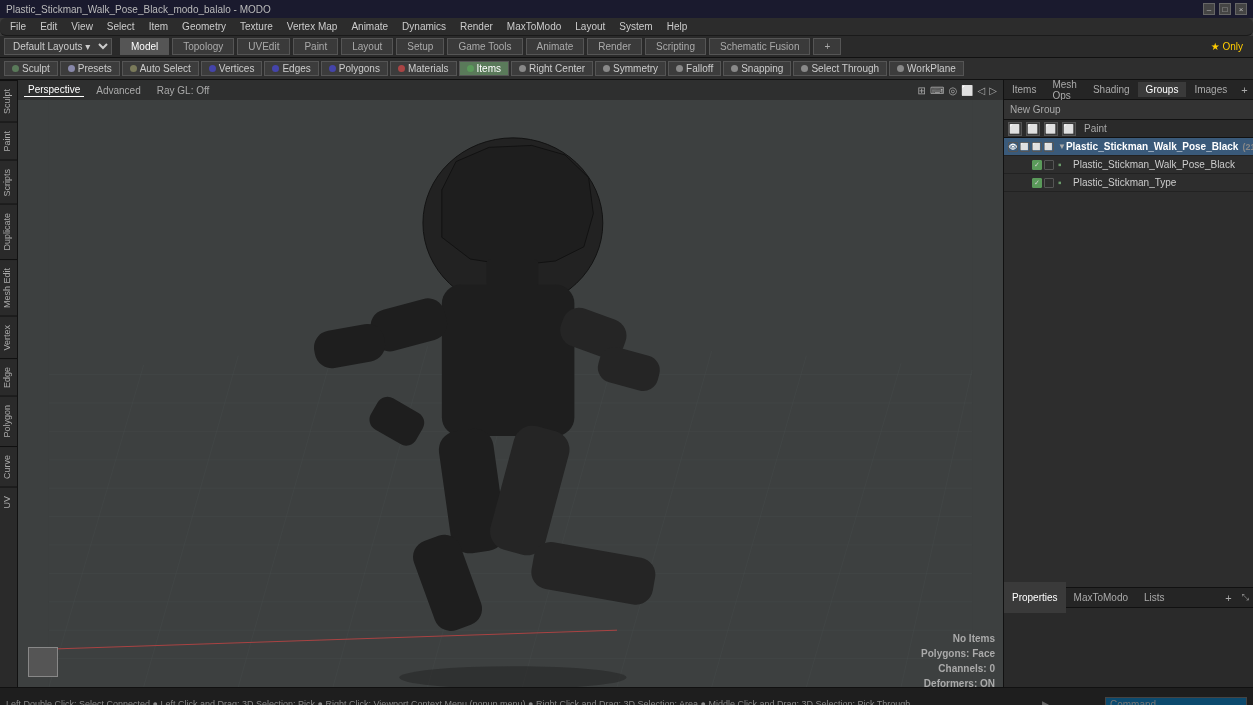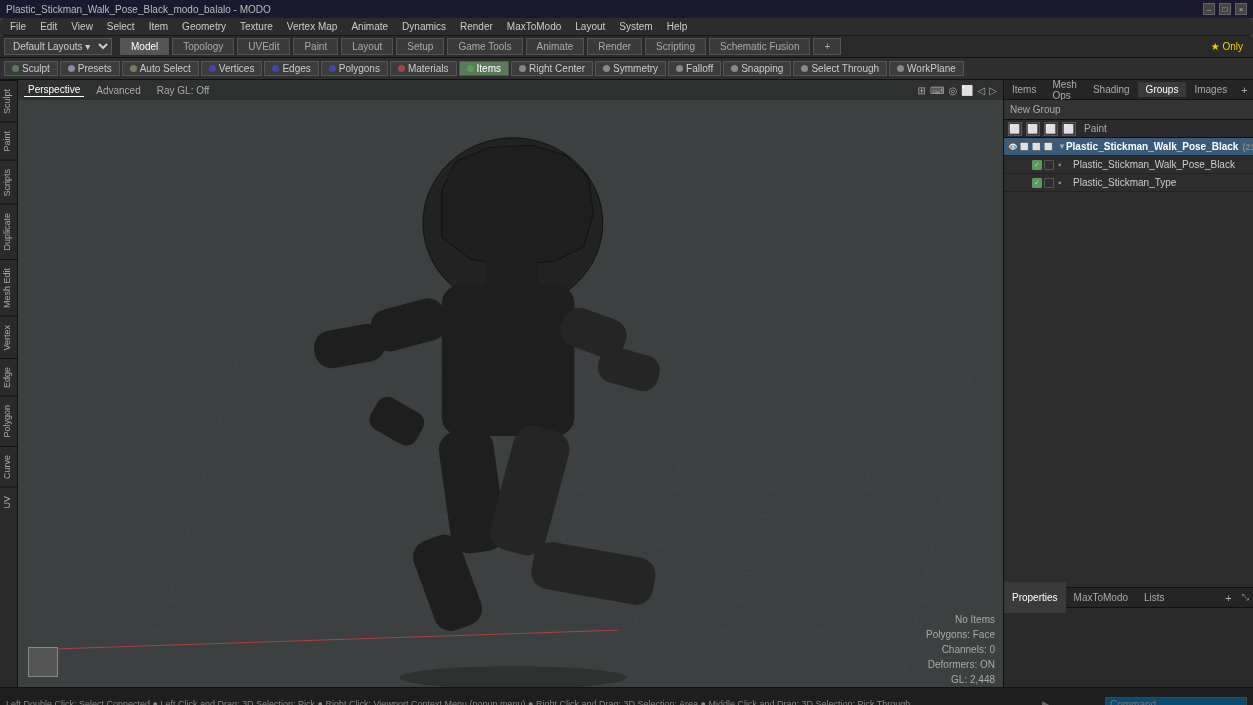--- a/index.html
+++ b/index.html
@@ -201,23 +201,24 @@
       color: #aaa;
       cursor: pointer;
     }
 
     
     #viewport-status {
       position: absolute;
       bottom: 0; left: 0; right: 0;
       height: 60px;
       display: flex;
-      align-items: center;
+      align-items: flex-start;
       padding: 4px 8px;
       justify-content: flex-end;
+      font-weight: bold;
     }
     #viewport-status-text {
       text-align: right;
       font-size: 10px;
       color: #aaa;
       line-height: 1.5;
     }
 
     
     #viewport-corner {

